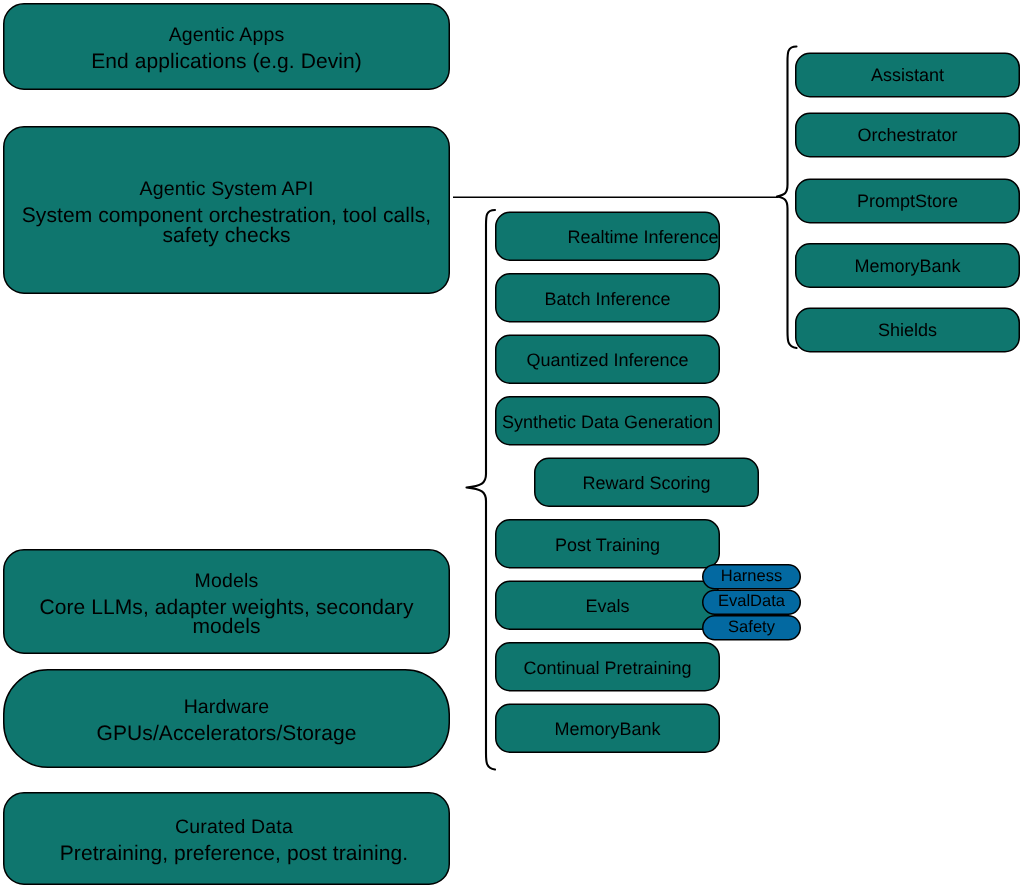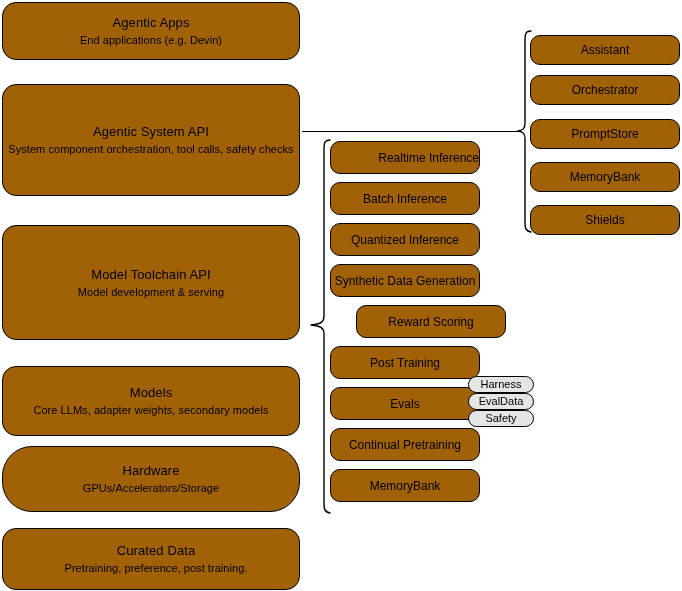--- a/index.html
+++ b/index.html
@@ -20,21 +20,21 @@
     position: absolute;
     left: 0; top: 0;
     width: 682px;
     height: 591px;
   }
 
   
   .node {
     position: absolute;
     box-sizing: border-box;
-    background: #a16207;
+    background: #0f766e;
     border: 1px solid #000000;
     border-radius: 12px;
     display: flex;
     flex-direction: column;
     align-items: center;
     justify-content: center;
     text-align: center;
   }
 
   
@@ -42,21 +42,21 @@
     left: 2px;
     width: 298px;
     border-radius: 14px;
   }
   .layer .title {
     font-size: 13px;
     line-height: 16px;
     letter-spacing: 0.1px;
   }
   .layer .subtitle {
-    font-size: 11px;
+    font-size: 14px;
     line-height: 13px;
     margin-top: 3px;
     letter-spacing: 0.05px;
   }
 
   .layer-0 { top: 2px;   height: 58px; }
   .layer-1 { top: 84px;  height: 112px; }
   .layer-2 { top: 225px; height: 115px; }
   .layer-3 { top: 366px; height: 70px; }
   .layer-4 { top: 446px; height: 66px; border-radius: 30px; }
@@ -77,21 +77,21 @@
     width: 150px;
     height: 30px;
     border-radius: 10px;
     font-size: 12px;
   }
 
   
   .pill {
     position: absolute;
     box-sizing: border-box;
-    background: #e5e5e5;
+    background: #0369a1;
     border: 1px solid #000000;
     border-radius: 999px;
     height: 17px;
     width: 66px;
     display: flex;
     align-items: center;
     justify-content: center;
     font-size: 11px;
     line-height: 11px;
     left: 468px;
@@ -118,24 +118,20 @@
   <div class="node layer layer-0">
     <div class="title">Agentic Apps</div>
     <div class="subtitle">End applications (e.g. Devin)</div>
   </div>
 
   <div class="node layer layer-1">
     <div class="title">Agentic System API</div>
     <div class="subtitle">System component orchestration, tool calls, safety checks</div>
   </div>
 
-  <div class="node layer layer-2">
-    <div class="title">Model Toolchain API</div>
-    <div class="subtitle">Model development &amp; serving</div>
-  </div>
 
   <div class="node layer layer-3">
     <div class="title">Models</div>
     <div class="subtitle">Core LLMs, adapter weights, secondary models</div>
   </div>
 
   <div class="node layer layer-4">
     <div class="title">Hardware</div>
     <div class="subtitle">GPUs/Accelerators/Storage</div>
   </div>

